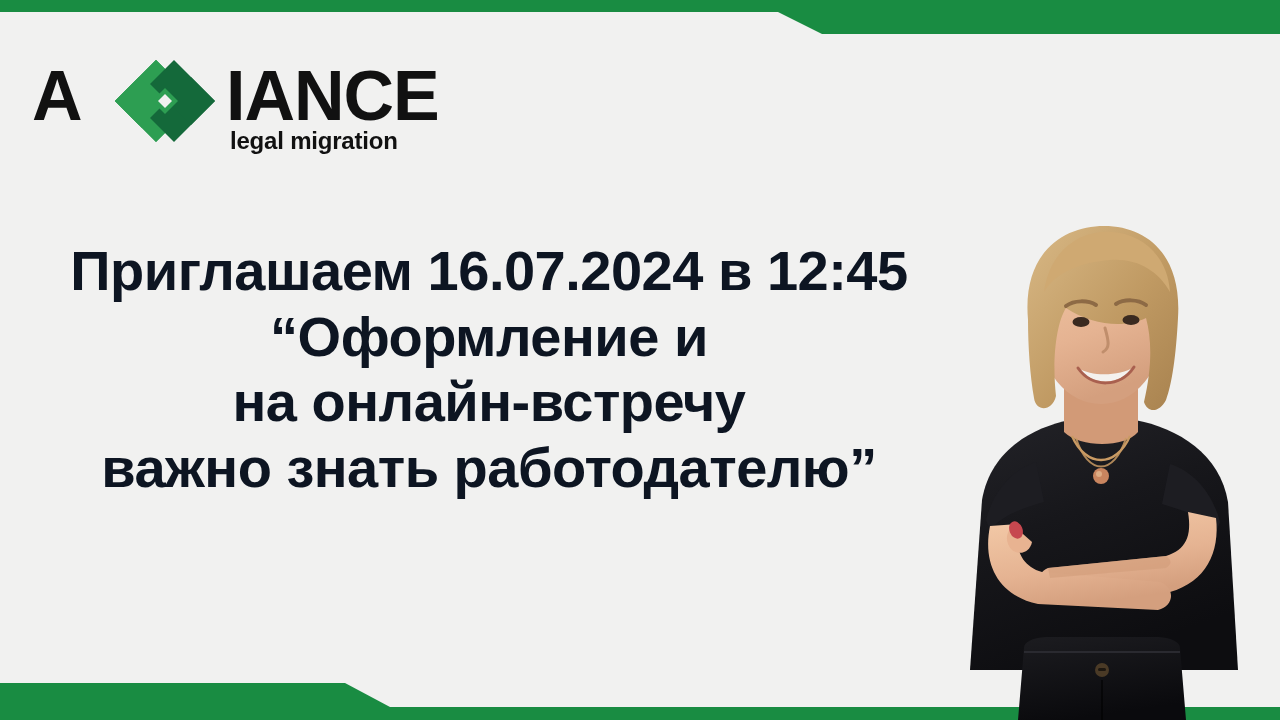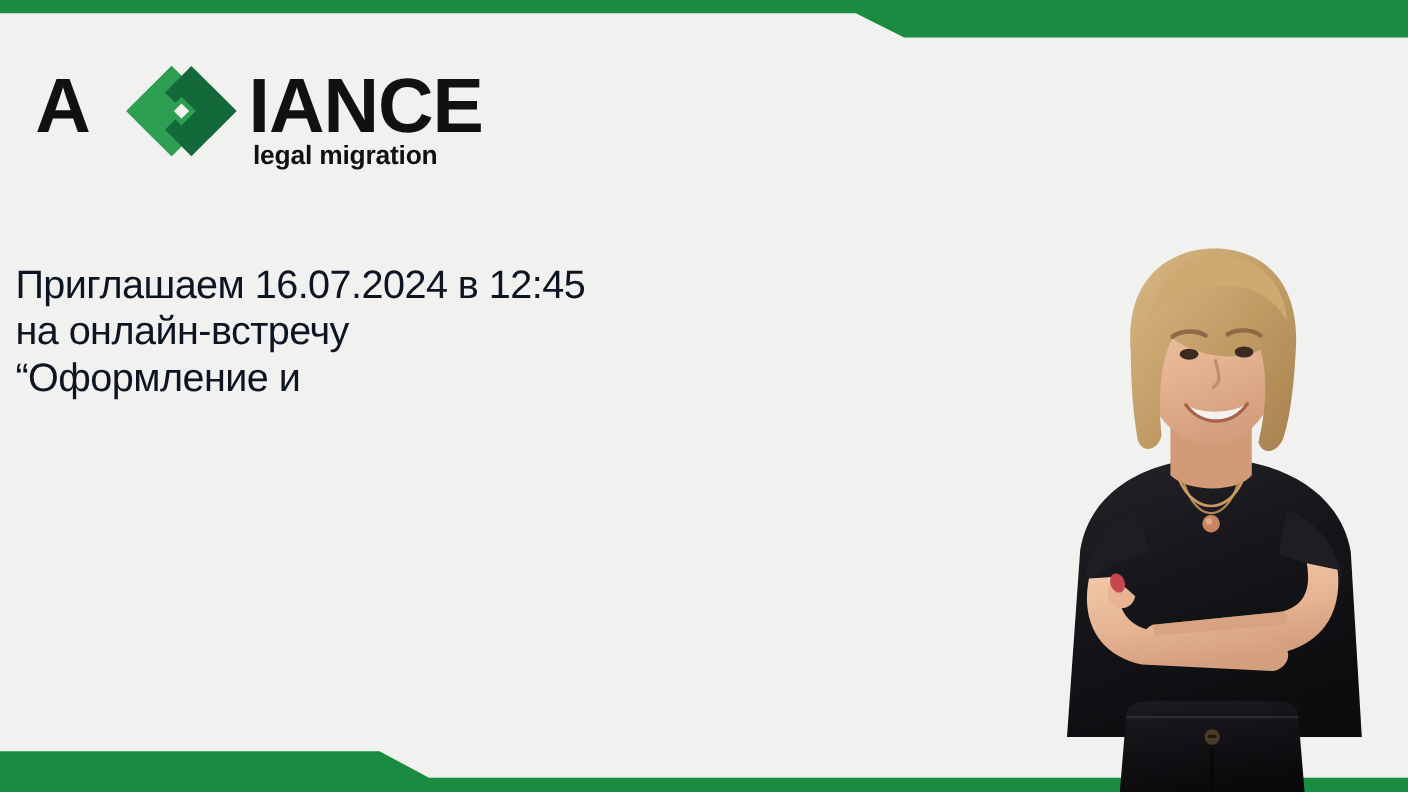--- a/index.html
+++ b/index.html
@@ -32,24 +32,25 @@
     left:30px; top:48px;
     width:420px; height:108px;
   }
   .logo-svg { display:block; width:420px; height:108px; }
 
   
   .headline {
     position:absolute;
     left:14px; top:238px;
     width:950px;
+    text-align:center;
     color:#0d1522;
     font-family:"Liberation Sans", sans-serif;
-    font-weight:normal;
-    font-size:36px;
+    font-weight:bold;
+    font-size:56px;
     line-height:1.17;
     letter-spacing:-0.5px;
     -webkit-font-smoothing:antialiased;
   }
   .headline .ln { display:block; white-space:nowrap; }
   .headline .ln.wide { letter-spacing:-1.4px; }
 
   
   .portrait {
     position:absolute;
@@ -94,22 +95,23 @@
       </g>
 
       <text x="196" y="72" font-family="Liberation Sans, sans-serif" font-size="70" font-weight="bold" fill="#111111" letter-spacing="-1">IANCE</text>
 
       <text x="200" y="101" font-family="Liberation Sans, sans-serif" font-size="24" font-weight="600" fill="#111111" letter-spacing="-0.2">legal migration</text>
     </svg>
   </div>
 
   <div class="headline">
     <span class="ln">Приглашаем 16.07.2024 в 12:45</span>
+    <span class="ln">“Оформление и</span>
     <span class="ln">на онлайн-встречу</span>
-    <span class="ln">“Оформление и</span>
+    <span class="ln">важно знать работодателю”</span>
   </div>
 
   <div class="portrait">
     <svg class="portrait-svg" viewBox="0 0 360 520">
       <defs>
         <linearGradient id="hairG" x1="0" y1="0" x2="1" y2="1">
           <stop offset="0%" stop-color="#d8b885"></stop>
           <stop offset="55%" stop-color="#c09a63"></stop>
           <stop offset="100%" stop-color="#a8824f"></stop>
         </linearGradient>

